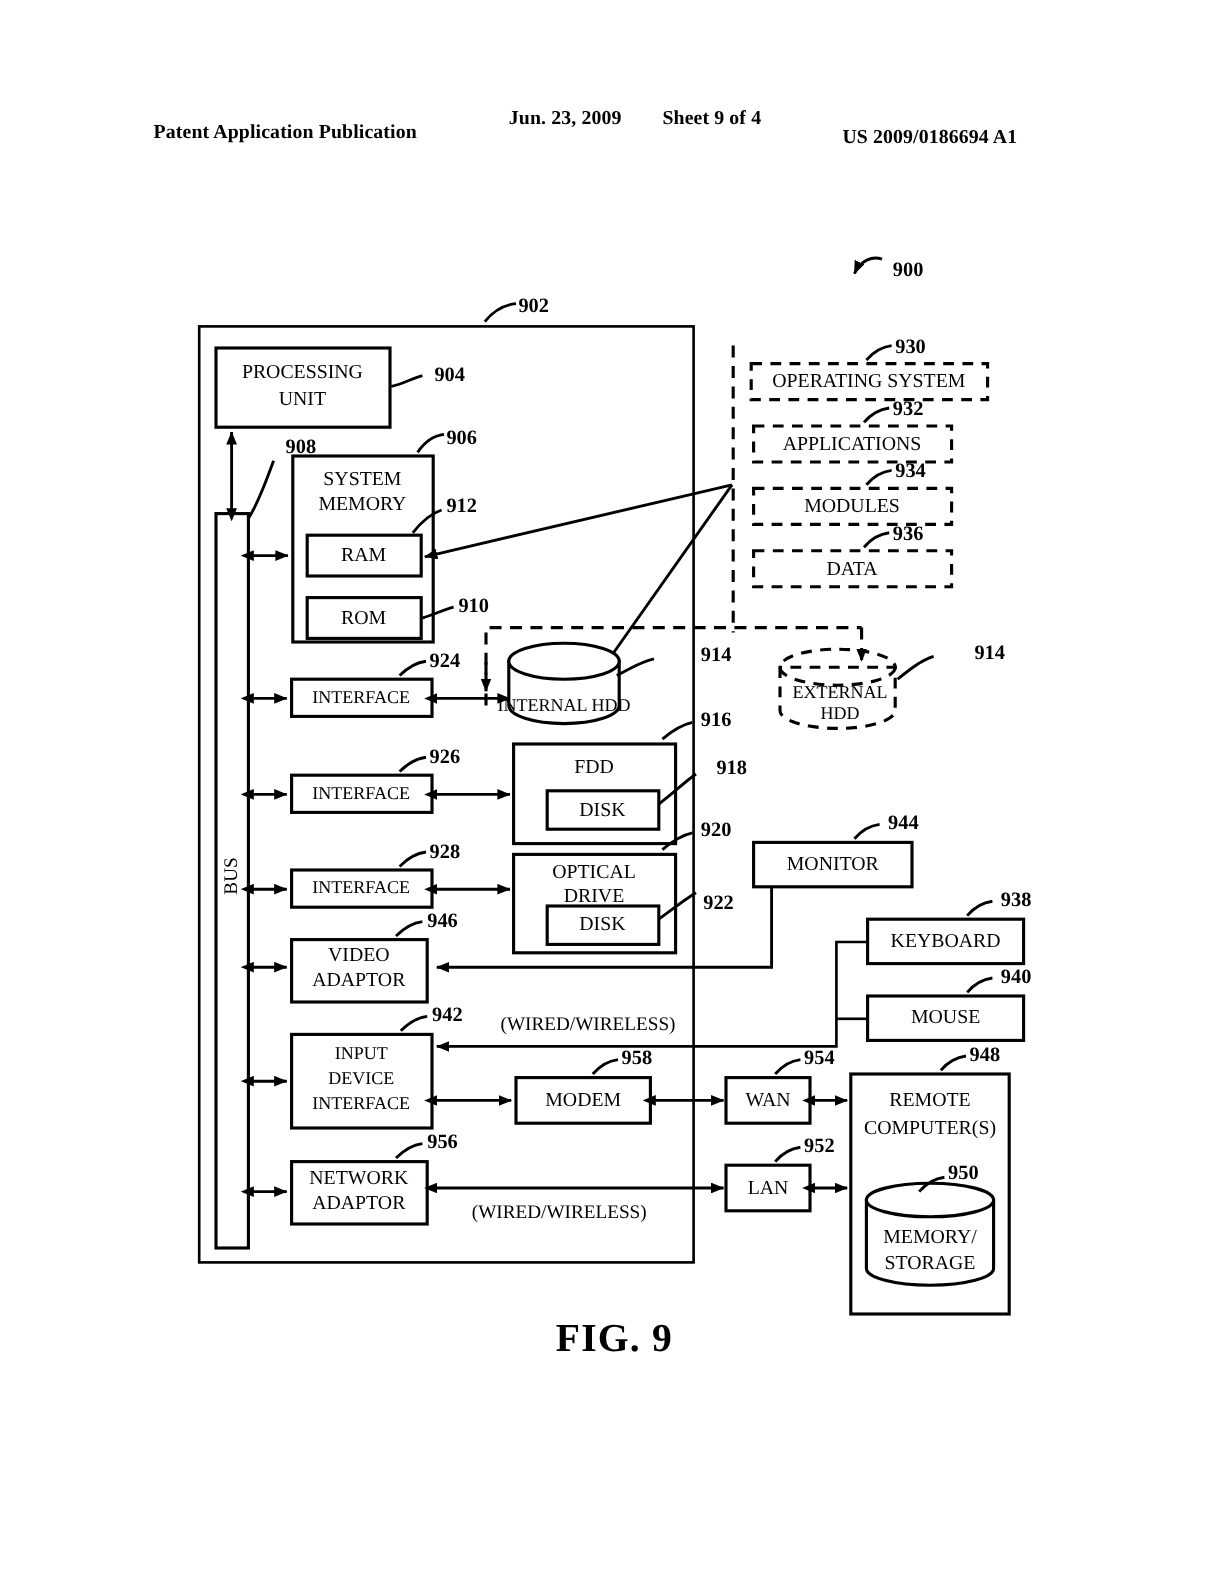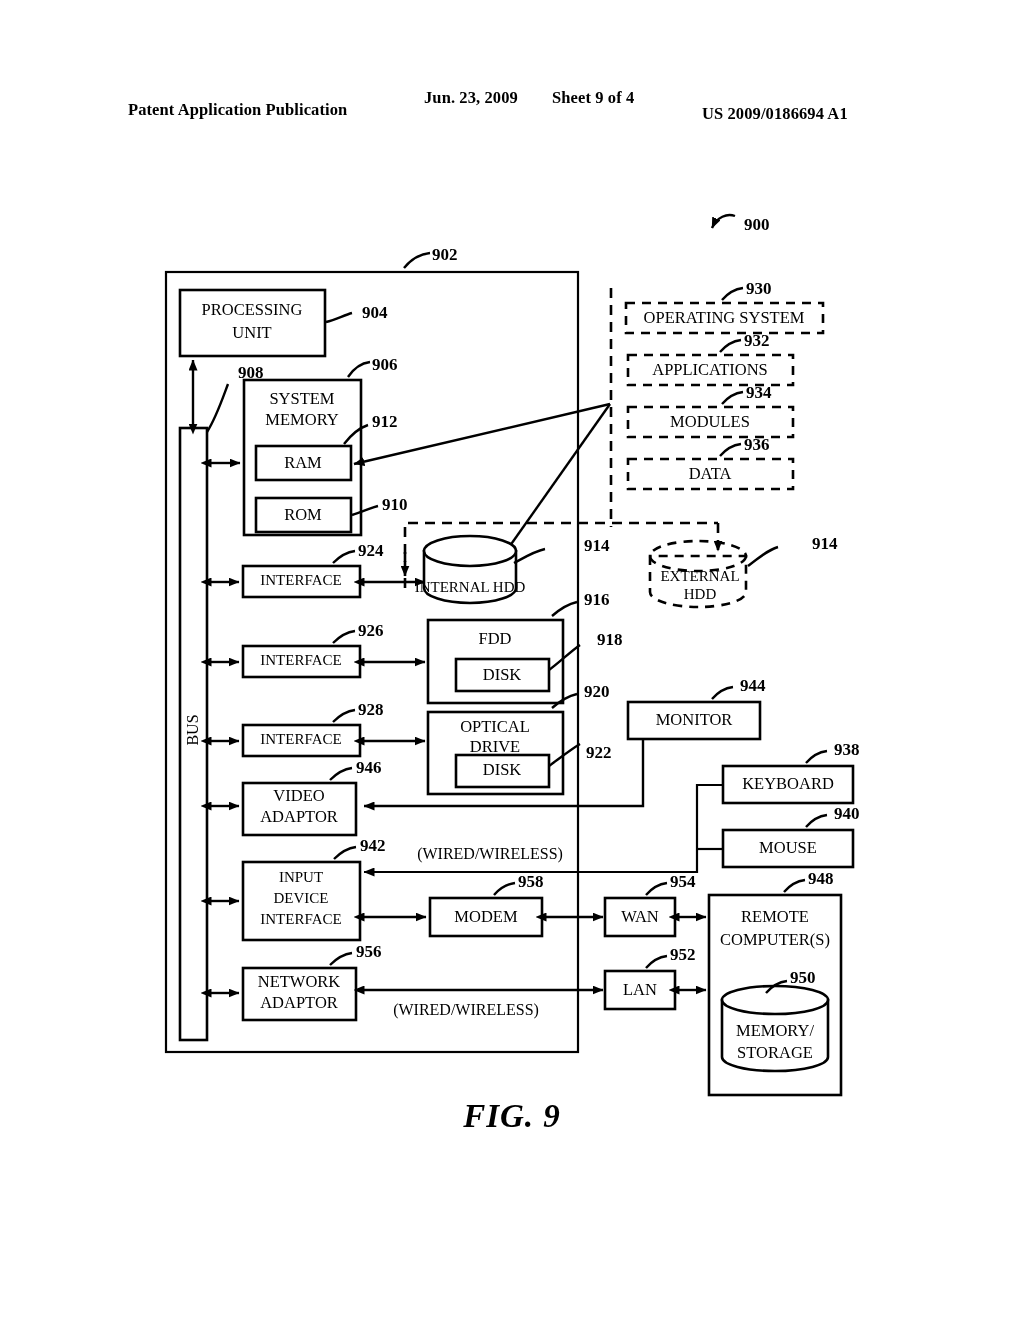--- a/index.html
+++ b/index.html
@@ -48,21 +48,20 @@
   #fig-caption {
     position: absolute;
     left: 0;
     top: 1098px;
     width: 1024px;
     text-align: center;
     font-family: "Liberation Serif", "DejaVu Serif", serif;
     font-weight: bold;
     font-size: 33px;
     letter-spacing: 1px;
-    font-style: italic;
   }
 
   
   text {
     font-family: "Liberation Serif", "DejaVu Serif", serif;
     fill: #000000;
   }
   .blk-label {
     font-size: 16.5px;
     text-anchor: middle;

